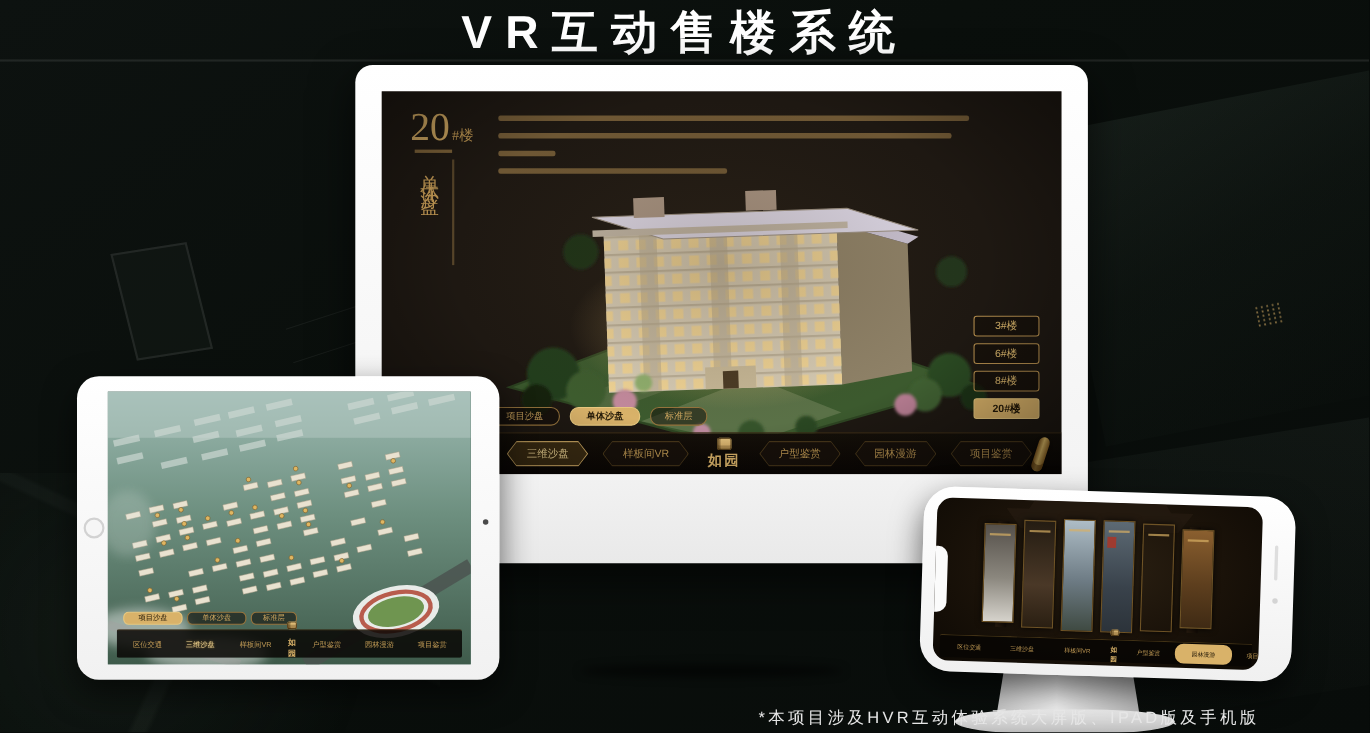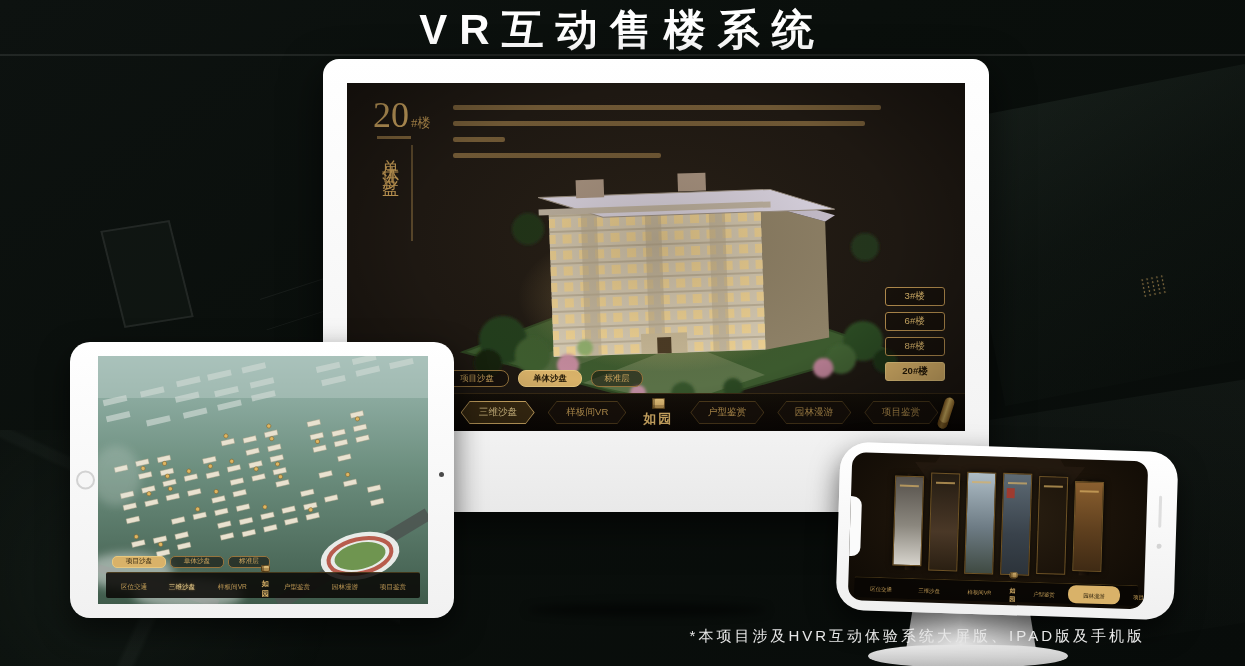--- a/index.html
+++ b/index.html
@@ -22,21 +22,21 @@
   .bg-map-bl{position:absolute;left:-20px;top:430px;width:420px;height:240px;opacity:.5;
     background:
       linear-gradient(115deg, transparent 46%, rgba(160,180,170,.10) 47%, rgba(160,180,170,.10) 49%, transparent 50%),
       linear-gradient(25deg, transparent 55%, rgba(160,180,170,.08) 56%, rgba(160,180,170,.08) 58%, transparent 59%),
       radial-gradient(circle at 30% 60%, rgba(42,56,48,.5), transparent 70%);}
   .bg-dots{position:absolute;right:78px;top:276px;width:26px;height:20px;opacity:.6;transform:rotate(-11deg);
     background-image:radial-gradient(#caa35e 1px, transparent 1.2px);background-size:5px 4px;}
   
   .main-title{position:absolute;top:2px;left:0;width:100%;text-align:center;color:#ffffff;
     font-size:42px;font-weight:bold;letter-spacing:12px;}
-  .footnote{position:absolute;right:100px;bottom:20px;color:#e6e6e6;font-size:15px;letter-spacing:3px;}
+  .footnote{position:absolute;right:100px;bottom:4px;color:#e6e6e6;font-size:15px;letter-spacing:3px;}
   
   .tiny{display:inline-block;font-size:12px;line-height:1.1;white-space:nowrap;transform-origin:center;}
   .s80{transform:scale(.8);} .s70{transform:scale(.7);} .s55{transform:scale(.55);} .s45{transform:scale(.45);}
   
   .monitor{position:absolute;left:323px;top:59px;width:666px;height:453px;border-radius:16px;
     background:linear-gradient(#ffffff 0%,#f4f4f4 78%,#e9e9e9 100%);
     box-shadow:0 14px 40px rgba(0,0,0,.65);}
   .monitor-screen{position:absolute;left:24px;top:24px;width:618px;height:348px;background:#1e1812;overflow:hidden;}
   .screen-vignette{position:absolute;inset:0;background:radial-gradient(ellipse at 50% 45%, rgba(70,55,35,.25) 0%, rgba(0,0,0,0) 55%, rgba(0,0,0,.5) 100%);pointer-events:none;}
   .stand-neck{position:absolute;left:583px;top:511px;width:130px;height:80px;

